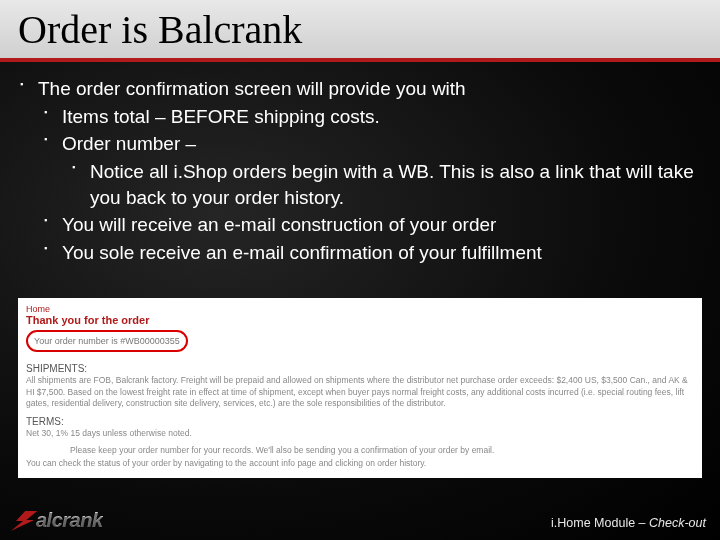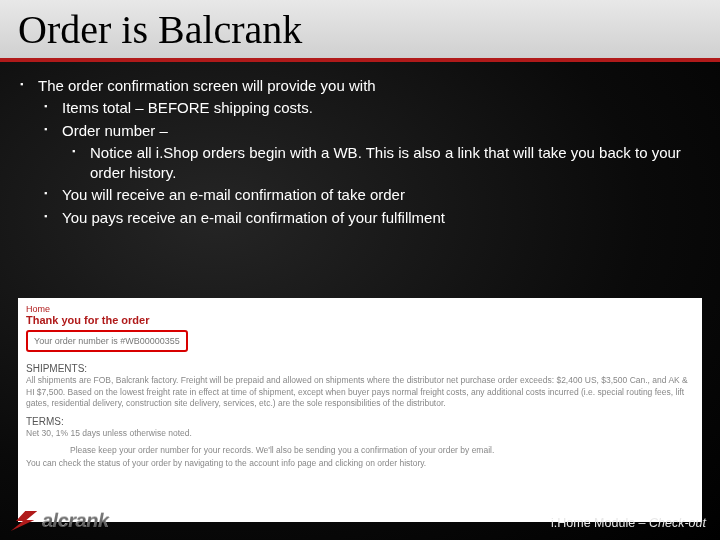--- a/index.html
+++ b/index.html
@@ -17,21 +17,21 @@
     font-size: 40px;
     font-weight: 400;
     color: #000;
     background: linear-gradient(to bottom, #e8e8e8 0%, #d0d0d0 100%);
     padding: 8px 18px 6px 18px;
     border-bottom: 4px solid #b01a1a;
     line-height: 1.1;
   }
   .content {
     padding: 14px 18px 0 18px;
-    font-size: 15px;
+    font-size: 19px;
     line-height: 1.35;
     color: #fff;
   }
   ul.bullets { list-style: none; }
   ul.bullets > li { position: relative; padding-left: 20px; margin-bottom: 2px; }
   ul.bullets > li::before {
     content: "▪";
     position: absolute;
     left: 2px;
     top: 2px;
@@ -49,38 +49,38 @@
     color: #fff;
   }
   ul.bullets ul ul > li { padding-left: 28px; }
   ul.bullets ul ul > li::before { left: 10px; }
 
   .screenshot {
     position: absolute;
     left: 18px;
     top: 298px;
     width: 684px;
-    height: 224px;
+    height: 180px;
     background: #fff;
     color: #555;
     font-size: 9px;
     padding: 6px 8px 6px 8px;
     overflow: hidden;
   }
   .screenshot a.home { color: #b01a1a; text-decoration: none; font-size: 9px; }
   .screenshot .thank {
     color: #b01a1a;
     font-weight: bold;
     font-size: 11px;
     margin-top: 0;
     margin-bottom: 4px;
   }
   .screenshot .box {
     border: 2px solid #d80000;
-    border-radius: 3px;
+    border-radius: 11px;
     padding: 3px 6px;
     display: inline-block;
     color: #777;
     font-size: 9px;
     line-height: 1.35;
     margin-bottom: 5px;
   }
   .screenshot .section-head {
     color: #555;
     font-weight: normal;
@@ -94,21 +94,21 @@
     line-height: 1.35;
     margin-bottom: 2px;
   }
 
   .footer-left {
     position: absolute;
     left: 14px;
     bottom: 8px;
     display: flex;
     align-items: center;
-    gap: 8px;
+    gap: 2px;
   }
   .footer-left .bolt {
     width: 20px; height: 20px;
     transform: skewX(-18deg);
     background: #b01a1a;
     clip-path: polygon(40% 0, 100% 0, 60% 45%, 100% 45%, 0 100%, 45% 50%, 10% 50%);
   }
   .footer-left .brand {
     font-family: Arial, sans-serif;
     font-weight: 900;
@@ -148,24 +148,24 @@
           </li>
           <li>
             <span>Order number –</span>
             <ul>
               <li>
                 <span>Notice all i.Shop orders begin with a WB. This is also a link that will take you back to your order history.</span>
               </li>
             </ul>
           </li>
           <li>
-            <span>You will receive an e-mail confirmation of take order</span>
+            <span>You will receive an e-mail construction of your order</span>
           </li>
           <li>
-            <span>You pays receive an e-mail confirmation of your fulfillment</span>
+            <span>You sole receive an e-mail confirmation of your fulfillment</span>
           </li>
         </ul>
       </li>
     </ul>
   </div>
 
   <div class="screenshot">
     <a class="home">Home</a>
     <div class="thank">Thank you for the order</div>
     <div class="box">

